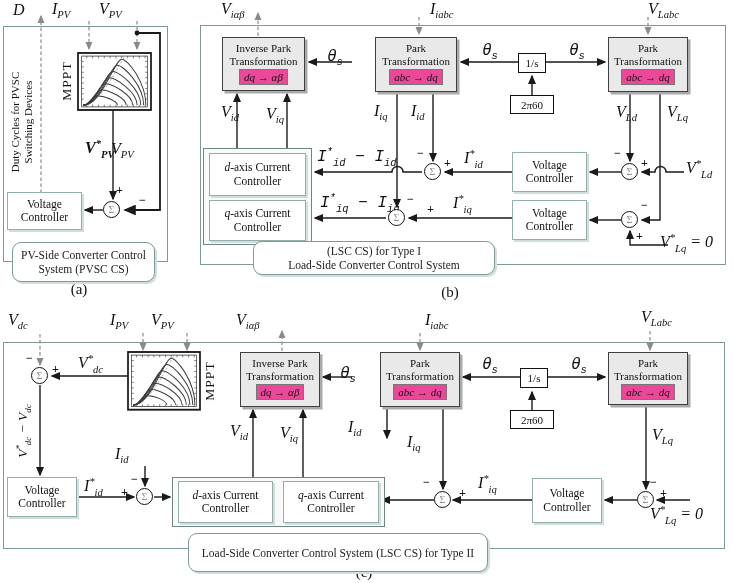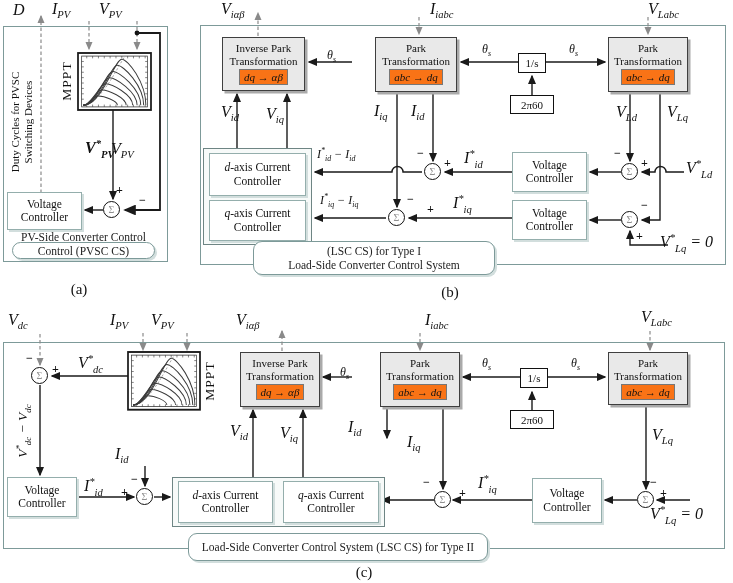--- a/index.html
+++ b/index.html
@@ -2,27 +2,27 @@
 <html><head>
 <meta charset="utf-8">
 <style>
   html,body{margin:0;padding:0;background:#fff;}
   .stage{position:relative;width:733px;height:583px;background:#fff;overflow:hidden;
          font-family:"Liberation Serif","DejaVu Serif",serif;color:#111;}
   svg.wires{position:absolute;left:0;top:0;z-index:1;}
   .panel{position:absolute;border:1px solid #7d9a99;z-index:0;background:#fff;}
   .m{position:absolute;font-style:italic;font-size:16px;white-space:nowrap;z-index:3;line-height:1;}
   .m.big{font-size:16px;}
-  .m.sm{font-size:12px;}
+  .m.sm{font-size:16px;font-family:Liberation Mono, monospace;}
   .m sub{font-size:66%;font-style:italic;}
   .m sup{font-size:66%;}
   .blk{position:absolute;background:#e9e9e9;border:1.2px solid #3f3f3f;
        box-shadow:2.5px 2.5px 0 0 #aaaaaa;text-align:center;font-size:11px;
        line-height:12.5px;padding-top:4px;box-sizing:border-box;z-index:2;}
-  .blk .inner{display:inline-block;border:1px solid #777;background:#f97316;
+  .blk .inner{display:inline-block;border:1px solid #777;background:#ec4899;
        font-style:italic;padding:0 4px;margin-top:2px;font-size:11px;line-height:14px;}
   .wbox{position:absolute;background:#fff;border:1.1px solid #111;text-align:center;
        font-size:11px;line-height:18px;box-sizing:border-box;z-index:2;}
   .cbox{position:absolute;background:#fff;border:1px solid #94aeac;
        box-shadow:2px 2px 0 0 #d2dedd;display:flex;flex-direction:column;
        justify-content:center;text-align:center;font-size:11.5px;line-height:13.5px;
        box-sizing:border-box;z-index:2;}
   .ctr{position:absolute;background:#f7faf9;border:1px solid #6e8584;box-sizing:border-box;z-index:2;}
   .axis::first-letter{font-style:italic;}
   .sum{position:absolute;width:17px;height:17px;border-radius:50%;border:1.1px solid #111;
@@ -156,23 +156,23 @@
   <div class="mppt-t rot" style="left:38px;top:74px;width:56px;height:14px;">MPPT</div>
   <div class="m big" style="left:85px;top:139px;font-weight:bold;">V<sup>*</sup><sub>PV</sub></div>
   <div class="m big" style="left:111px;top:141px;">V<sub>PV</sub></div>
   <div class="sum" style="left:103px;top:201px;">Σ</div>
   <div class="sgn" style="left:116px;top:184px;">+</div>
   <div class="sgn" style="left:139px;top:194px;">−</div>
   <div class="cbox" style="left:7px;top:192px;width:75px;height:38px;">
     <div>Voltage</div>
     <div>Controller</div>
   </div>
-  <div class="tag" style="left:12px;top:242px;width:143px;height:17px;justify-content:flex-end;">
+  <div class="tag" style="left:12px;top:242px;width:143px;height:40px;">
     <div>PV-Side Converter Control</div>
-    <div>Control (PVSC CS)</div>
+    <div>System (PVSC CS)</div>
   </div>
   <div class="cap" style="left:59px;top:281px;">(a)</div>
 
   <div class="m big" style="left:221px;top:1px;">V<sub>iαβ</sub></div>
   <div class="m big" style="left:430px;top:1px;">I<sub>iabc</sub></div>
   <div class="m big" style="left:648px;top:1px;">V<sub>Labc</sub></div>
 
   <div class="blk" style="left:222px;top:37px;width:83px;height:54px;">
     <div>Inverse Park</div>
     <div>Transformation</div>
@@ -315,18 +315,18 @@
   <div class="cbox" style="left:532px;top:478px;width:70px;height:45px;">
     <div>Voltage</div>
     <div>Controller</div>
   </div>
   <div class="m" style="left:652px;top:427px;">V<sub>Lq</sub></div>
   <div class="sum" style="left:637px;top:491px;">Σ</div>
   <div class="sgn" style="left:650px;top:476px;">−</div>
   <div class="sgn" style="left:660px;top:487px;">+</div>
   <div class="m" style="left:650px;top:505px;">V<sup>*</sup><sub>Lq</sub> = 0</div>
 
-  <div class="tag" style="left:188px;top:533px;width:300px;height:28px;">
+  <div class="tag" style="left:188px;top:533px;width:300px;height:39px;">
     <div>Load-Side Converter Control System (LSC CS) for Type II</div>
   </div>
   <div class="cap" style="left:344px;top:564px;">(c)</div>
 
 </div>
 
 </body></html>

